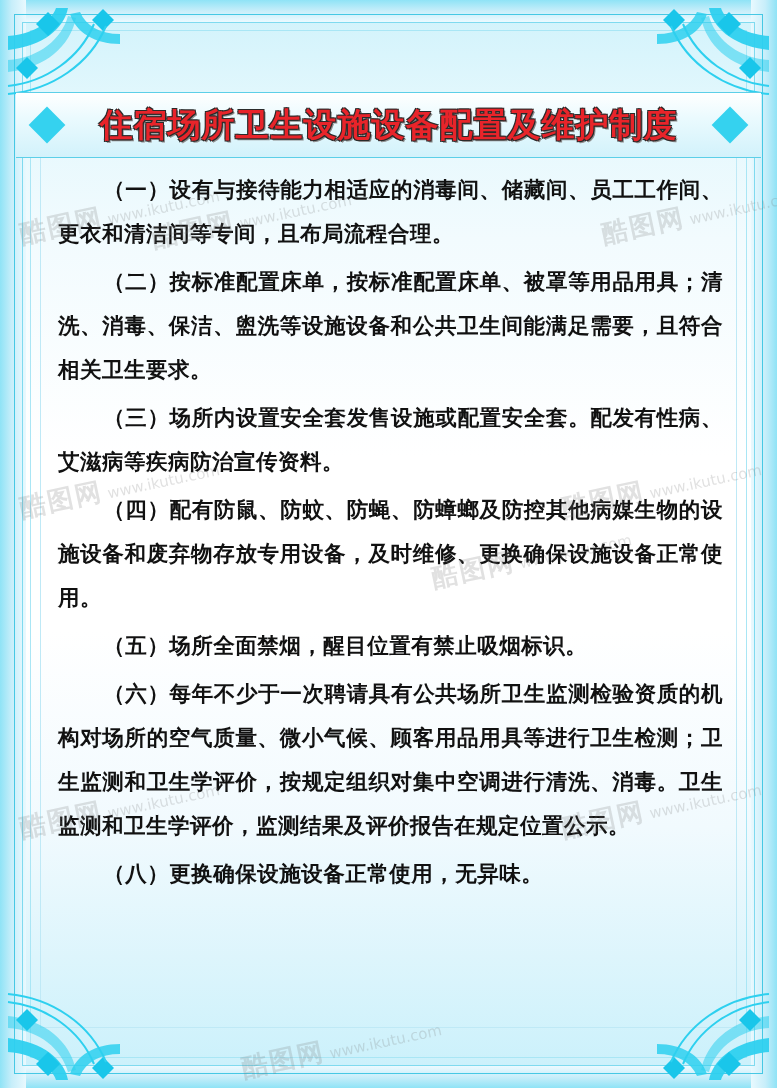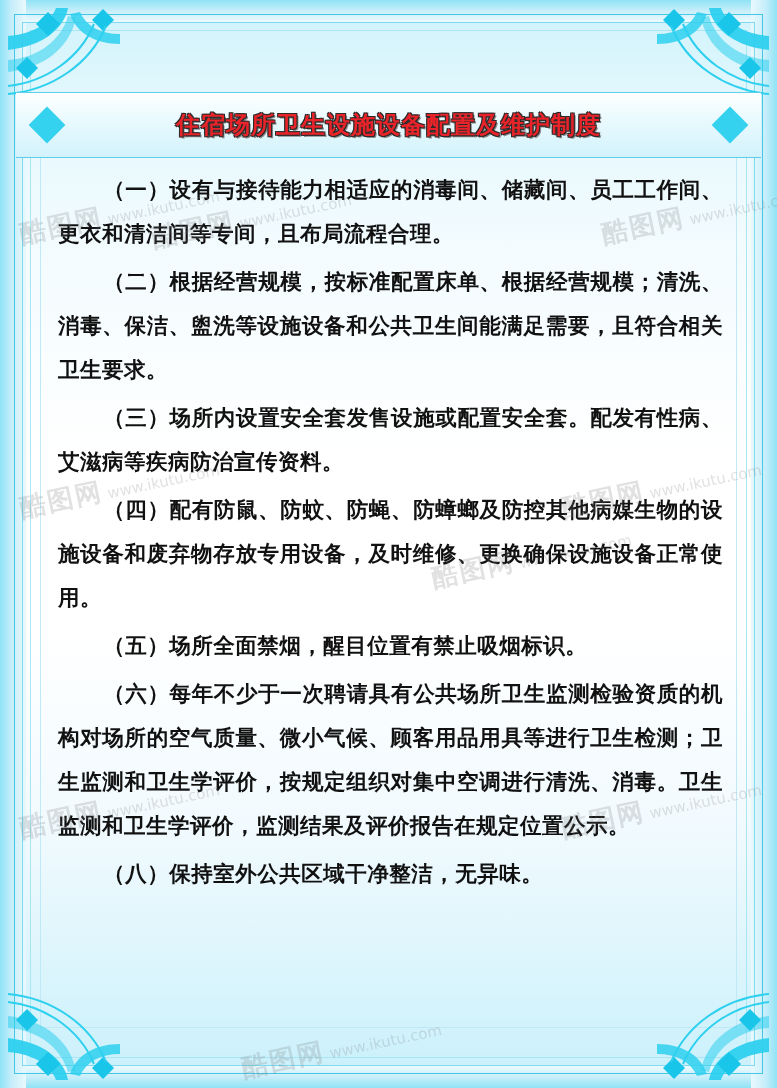--- a/index.html
+++ b/index.html
@@ -90,21 +90,21 @@
     background: #35d2ef;
     transform: rotate(45deg);
     top: 19px;
   }
   .title-band .side-dia.left  { left: 18px; }
   .title-band .side-dia.right { right: 18px; }
 
   .poster-title {
     font-family: "DejaVu Serif", "Liberation Serif", serif;
     font-weight: bold;
-    font-size: 24px;
+    font-size: 33px;
     letter-spacing: 1px;
     color: #e8242a;
     text-shadow:
        -1px -1px 0 #2b2b2b,
         1px -1px 0 #2b2b2b,
        -1px  1px 0 #2b2b2b,
         1px  1px 0 #2b2b2b,
         2px  2px 0 #8e8e8e;
     white-space: nowrap;
   }
@@ -244,26 +244,26 @@
   </div>
 
   <div class="title-band">
     <span class="side-dia left"></span>
     <span class="side-dia right"></span>
     <h1 class="poster-title">住宿场所卫生设施设备配置及维护制度</h1>
   </div>
 
   <div class="content">
     <p class="para">（一）设有与接待能力相适应的消毒间、储藏间、员工工作间、更衣和清洁间等专间，且布局流程合理。</p>
-    <p class="para">（二）根据经营规模，按标准配置床单、根据经营规模；清洗、消毒、保洁、盥洗等设施设备和公共卫生间能满足需要，且符合相关卫生要求。</p>
+    <p class="para">（二）按标准配置床单，按标准配置床单、被罩等用品用具；清洗、消毒、保洁、盥洗等设施设备和公共卫生间能满足需要，且符合相关卫生要求。</p>
     <p class="para">（三）场所内设置安全套发售设施或配置安全套。配发有性病、艾滋病等疾病防治宣传资料。</p>
     <p class="para">（四）配有防鼠、防蚊、防蝇、防蟑螂及防控其他病媒生物的设施设备和废弃物存放专用设备，及时维修、更换确保设施设备正常使用。</p>
     <p class="para">（五）场所全面禁烟，醒目位置有禁止吸烟标识。</p>
     <p class="para">（六）每年不少于一次聘请具有公共场所卫生监测检验资质的机构对场所的空气质量、微小气候、顾客用品用具等进行卫生检测；卫生监测和卫生学评价，按规定组织对集中空调进行清洗、消毒。卫生监测和卫生学评价，监测结果及评价报告在规定位置公示。</p>
-    <p class="para">（八）保持室外公共区域干净整洁，无异味。</p>
+    <p class="para">（八）更换确保设施设备正常使用，无异味。</p>
   </div>
 
   <div class="wm wm-rot wm-1">
     <span class="big">酷图网</span>
     <span>www.ikutu.com</span>
   </div>
   <div class="wm wm-rot wm-2">
     <span class="big">酷图网</span>
     <span>www.ikutu.com</span>
   </div>

